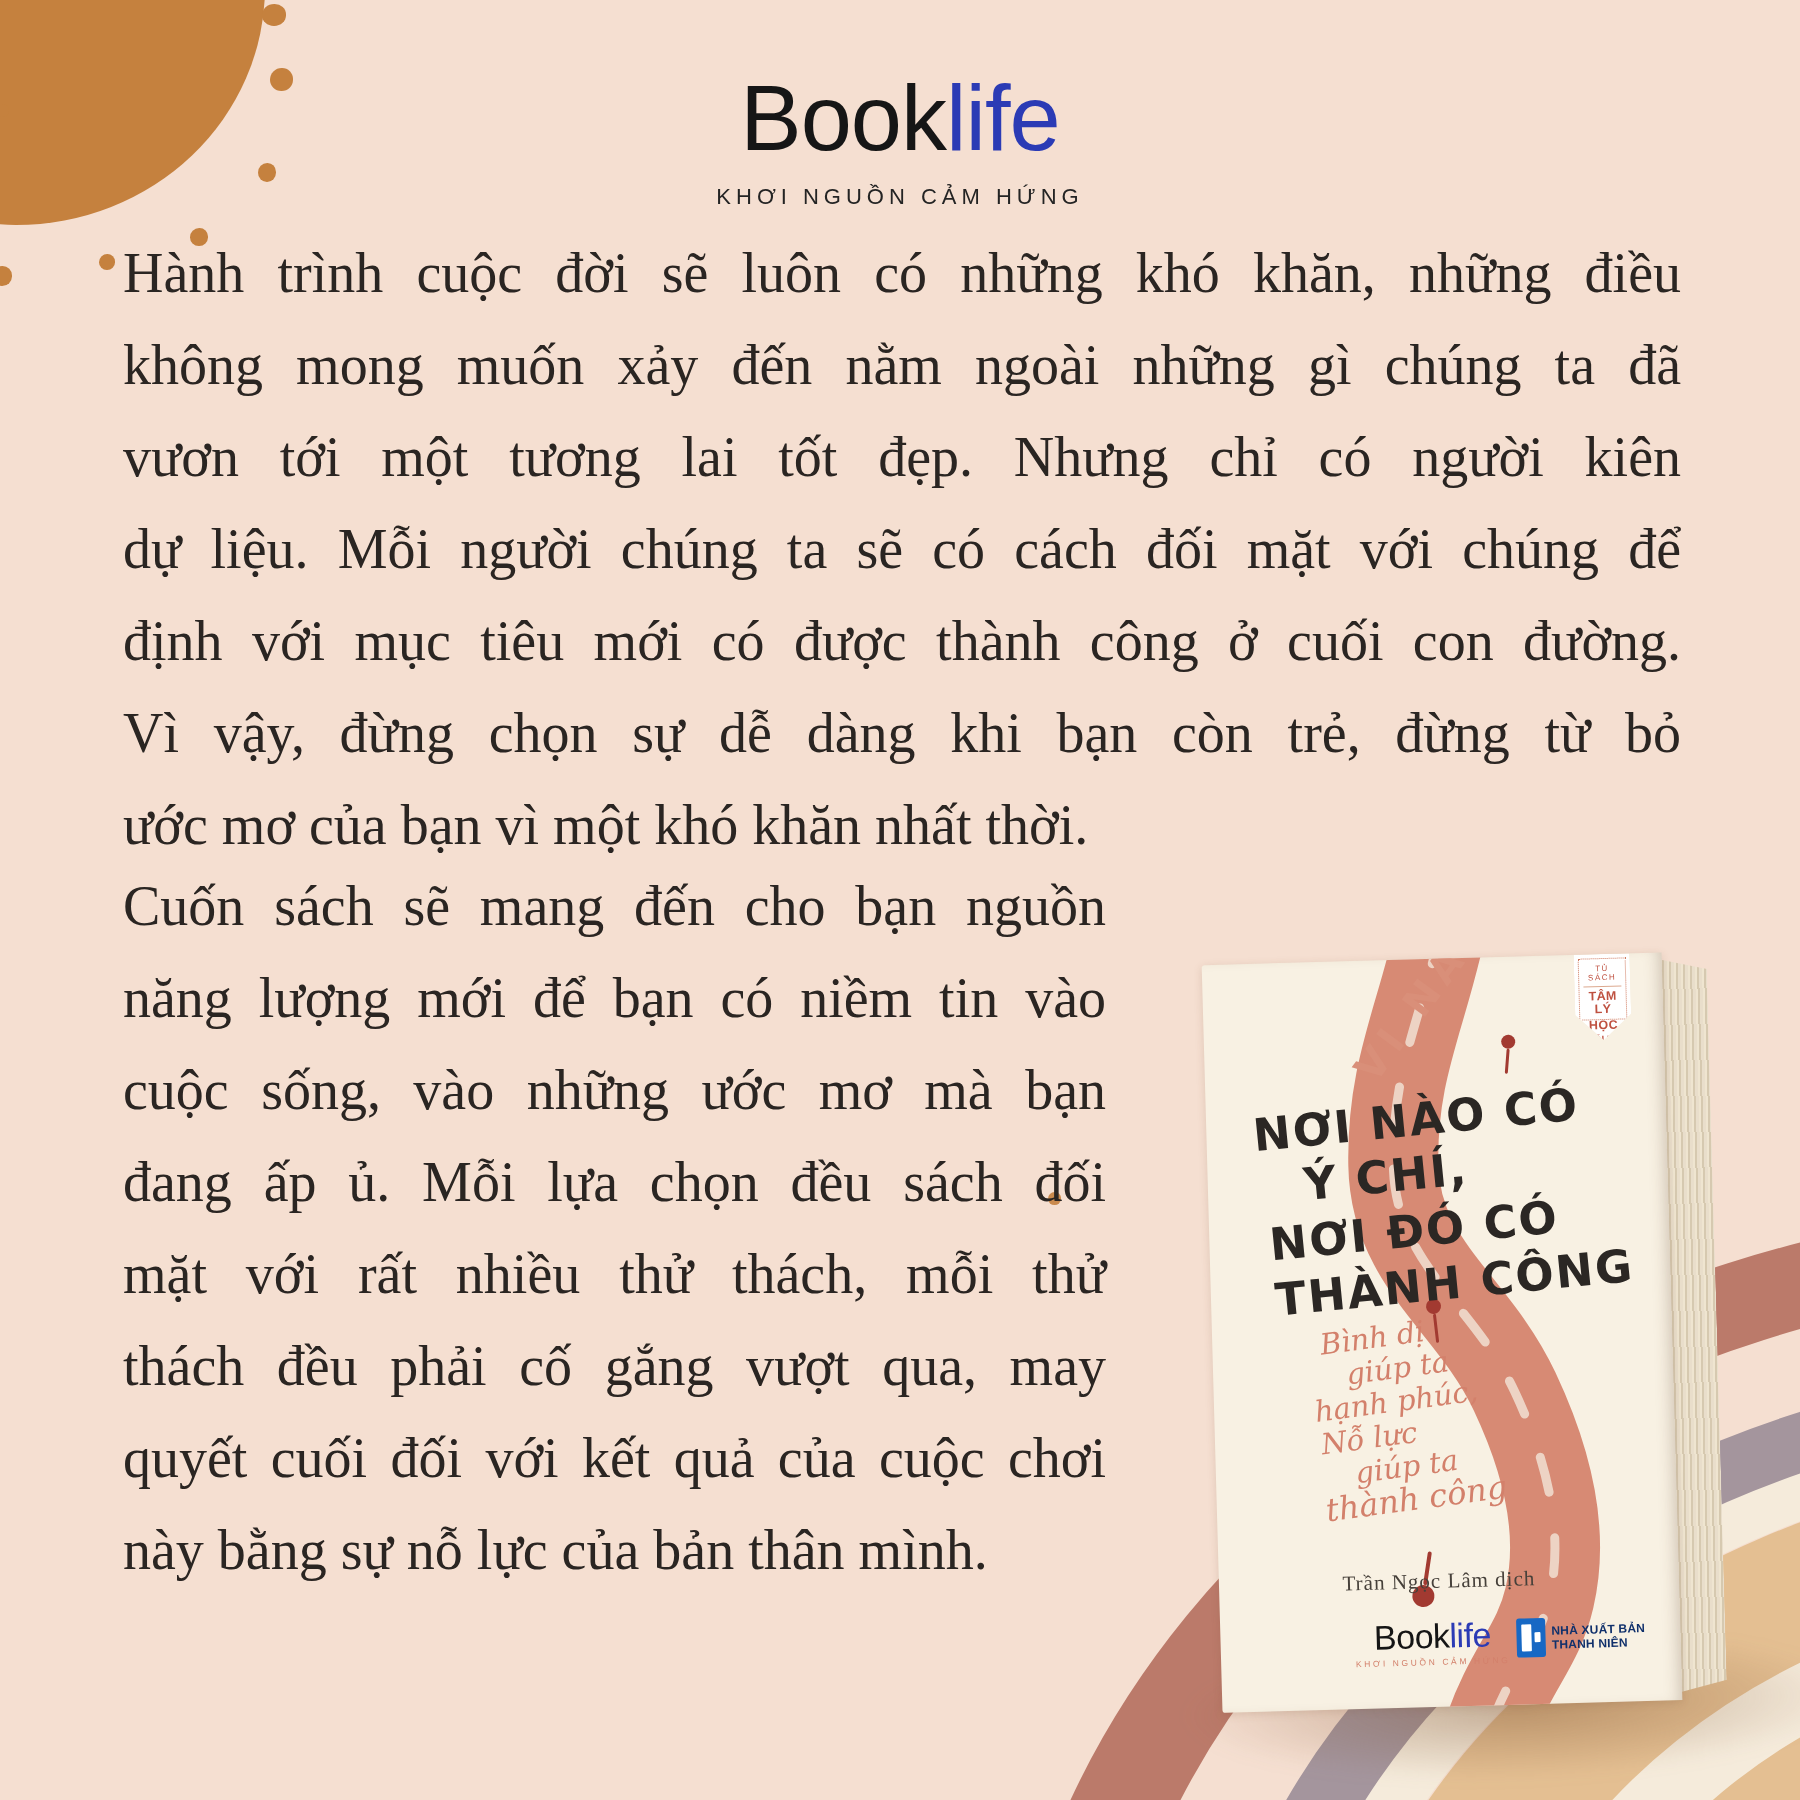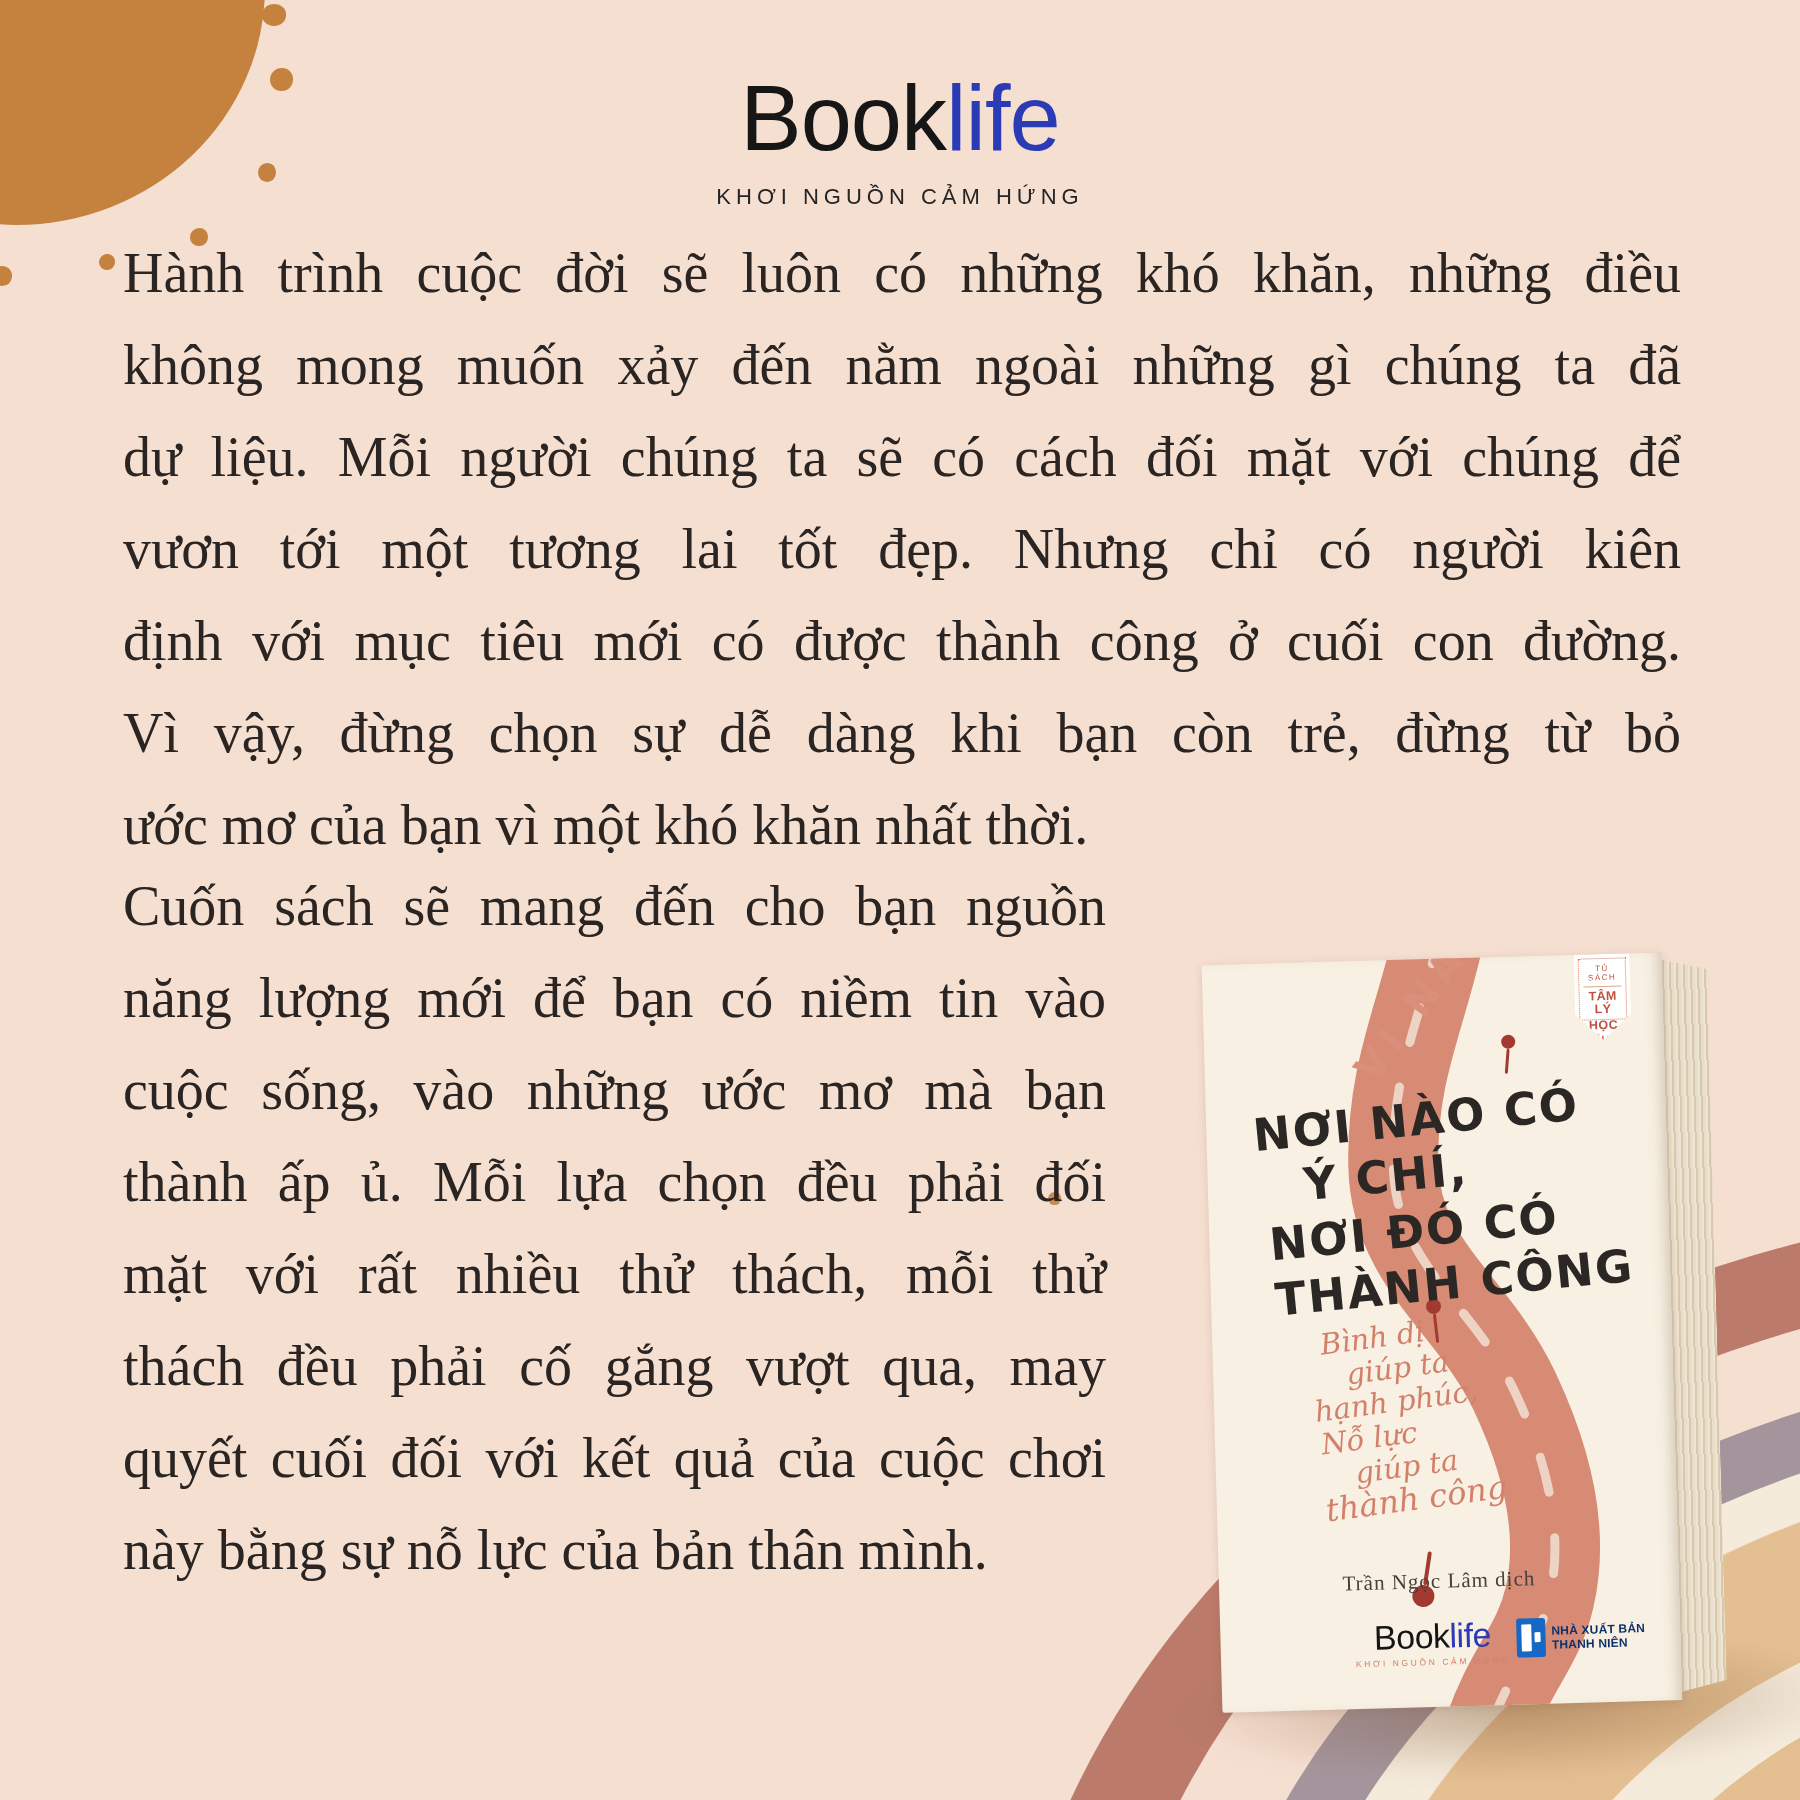--- a/index.html
+++ b/index.html
@@ -171,31 +171,31 @@
       <circle r="880" fill="none" stroke="#bb7a6a" stroke-width="82"></circle>
     </g>
   </svg>
 
   <div class="logo"><span>Book</span><span class="life">life</span></div>
   <div class="logo-tagline">KHƠI NGUỒN CẢM HỨNG</div>
 
   <div id="intro" class="para">
       <div class="para-line">Hành trình cuộc đời sẽ luôn có những khó khăn, những điều</div>
       <div class="para-line">không mong muốn xảy đến nằm ngoài những gì chúng ta đã</div>
+      <div class="para-line">vươn tới một tương lai tốt đẹp. Nhưng chỉ có người kiên</div>
       <div class="para-line">dự liệu. Mỗi người chúng ta sẽ có cách đối mặt với chúng để</div>
-      <div class="para-line">vươn tới một tương lai tốt đẹp. Nhưng chỉ có người kiên</div>
       <div class="para-line">định với mục tiêu mới có được thành công ở cuối con đường.</div>
       <div class="para-line">Vì vậy, đừng chọn sự dễ dàng khi bạn còn trẻ, đừng từ bỏ</div>
       <div class="para-line">ước mơ của bạn vì một khó khăn nhất thời.</div>
     </div>
   <div id="body" class="para">
       <div class="para-line">Cuốn sách sẽ mang đến cho bạn nguồn</div>
       <div class="para-line">năng lượng mới để bạn có niềm tin vào</div>
       <div class="para-line">cuộc sống, vào những ước mơ mà bạn</div>
-      <div class="para-line">thành ấp ủ.  Mỗi lựa chọn đều phải đối</div>
+      <div class="para-line">đang ấp ủ.  Mỗi lựa chọn đều sách đối</div>
       <div class="para-line">mặt với rất nhiều thử thách, mỗi thử</div>
       <div class="para-line">thách đều phải cố gắng vượt qua, may</div>
       <div class="para-line">quyết cuối đối với kết quả của cuộc chơi</div>
       <div class="para-line">này bằng sự nỗ lực của bản thân mình.</div>
     </div>
 
   <div class="book-shadow"></div>
   <div class="book">
     <div class="pages"></div>
     <div class="cover">

